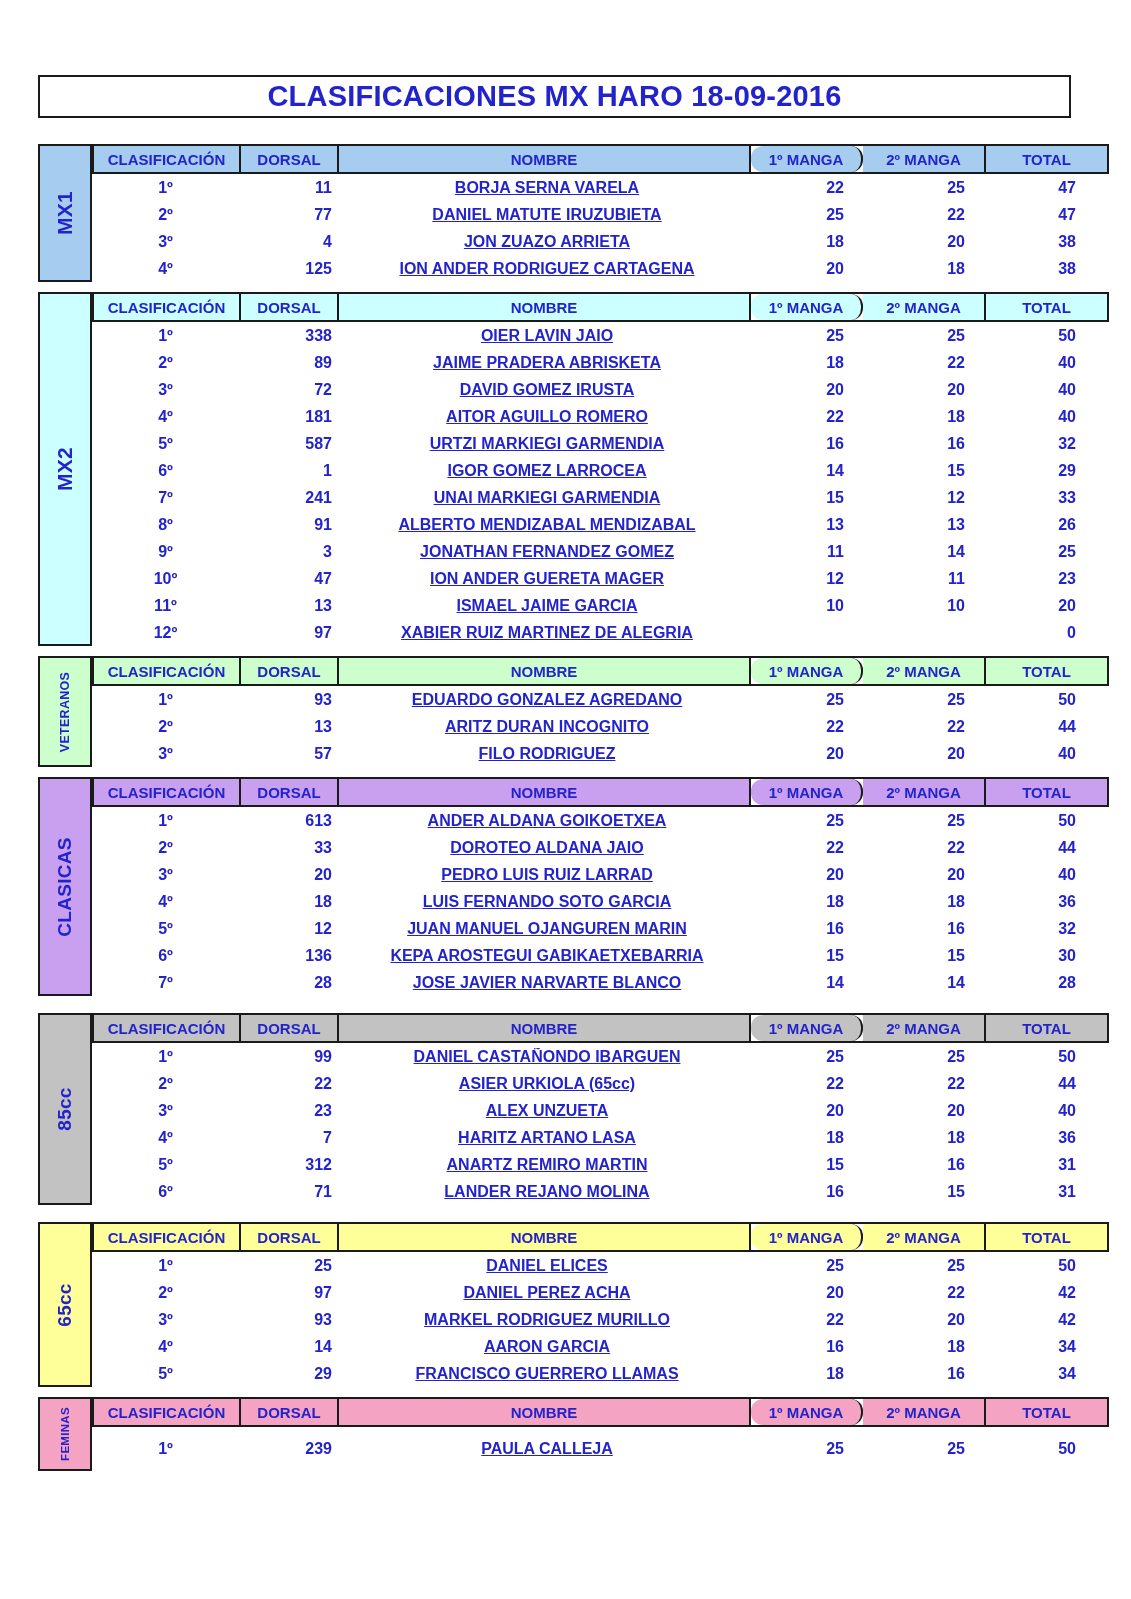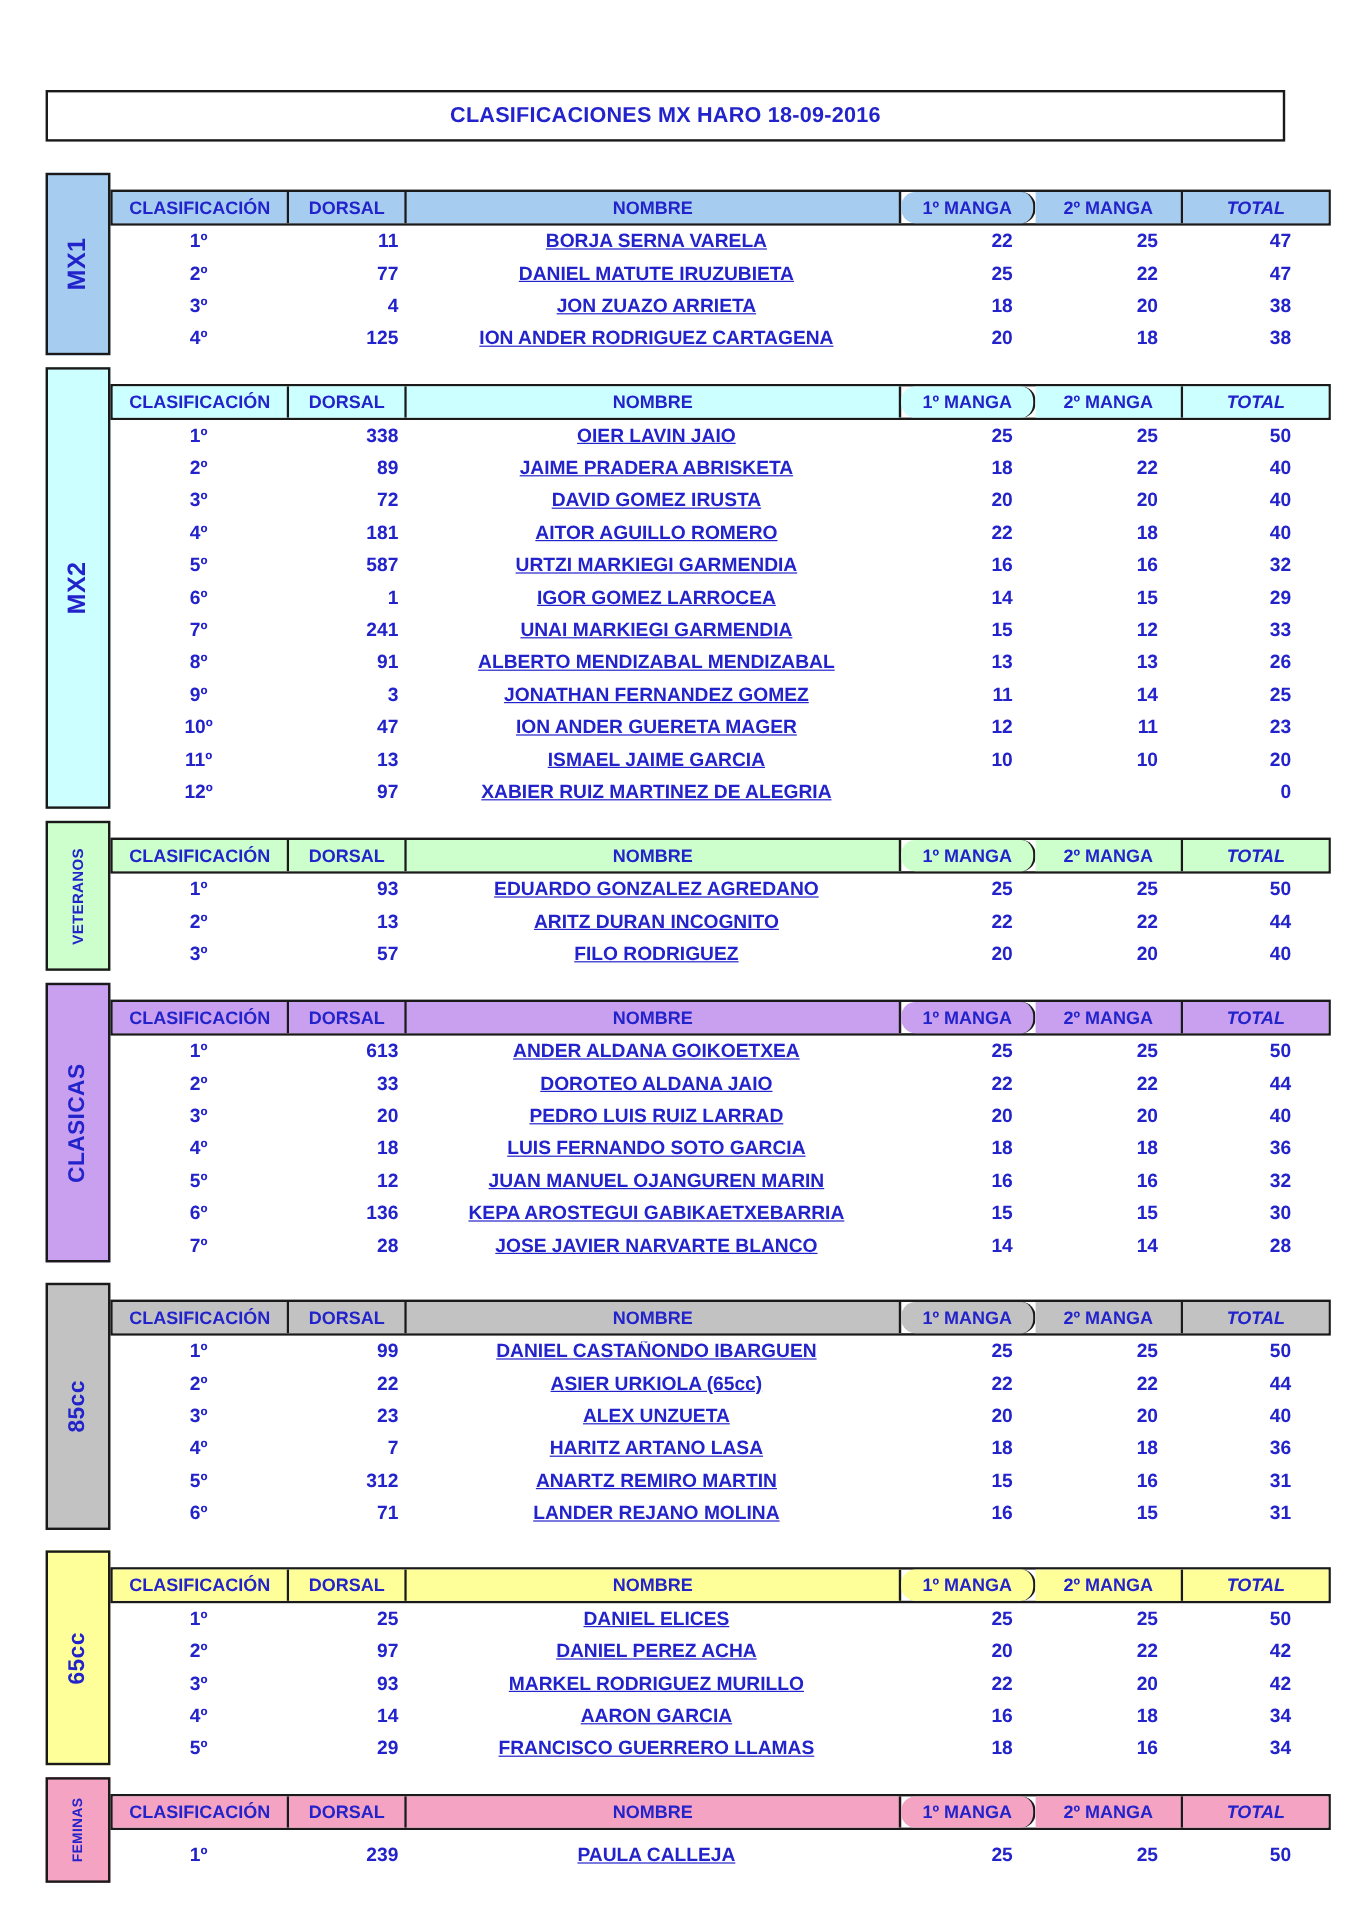--- a/index.html
+++ b/index.html
@@ -17,55 +17,55 @@
     overflow:hidden;
   }
   .title-box{
     width:1033px;height:43px;
     box-sizing:border-box;
     border:2px solid #1A1A1A;
     display:flex;align-items:center;justify-content:center;
     margin-bottom:26px;
     background:#ffffff;
   }
-  .title-text{font-size:18px;letter-spacing:.2px;}
+  .title-text{font-size:29px;letter-spacing:.2px;}
 
   .band{display:flex;width:1033px;margin-top:10px;align-items:stretch;}
   .band-85cc,.band-65cc{margin-top:17px;}
 
   .label-cell{
     flex:0 0 54px;
     box-sizing:border-box;
     border:2px solid #1A1A1A;
     display:flex;align-items:center;justify-content:center;
     overflow:hidden;
   }
   .vlabel{transform:rotate(-90deg);white-space:nowrap;letter-spacing:.3px;}
   .band-mx1 .vlabel,.band-mx2 .vlabel{font-size:21px;}
   .band-veteranos .vlabel{font-size:12.5px;}
   .band-clasicas .vlabel{font-size:19px;}
   .band-85cc .vlabel,.band-65cc .vlabel{font-size:19px;}
   .band-feminas .vlabel{font-size:11.5px;}
 
-  .grid{flex:1 1 auto;display:flex;flex-direction:column;margin-top:14px;}
+  .grid{flex:1 1 auto;display:flex;flex-direction:column;}
   .header-row{
     display:flex;
     box-sizing:border-box;
     border:2px solid #1A1A1A;
     height:30px;
     flex:0 0 30px;
   }
   .hcell{
     box-sizing:border-box;
     border-right:2px solid #1A1A1A;
     display:flex;align-items:center;justify-content:center;
     font-size:15px;
     overflow:hidden;white-space:nowrap;
   }
-  .hcell:last-child{border-right:none;font-style:italic;}
+  .hcell:last-child{border-right:none;}
 
   .rows{display:flex;flex-direction:column;}
   .row{display:flex;height:27px;align-items:center;font-size:16px;}
   .band-feminas .row{height:44px;}
 
   
   .c0{width:147px;}
   .c1{width:98px;}
   .c2{width:412px;}
   .c3{width:112px;border-radius:12px;}

